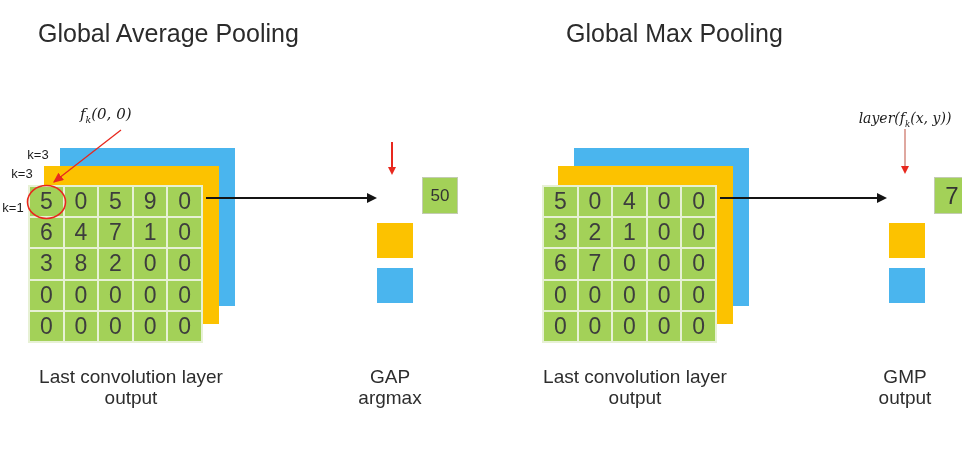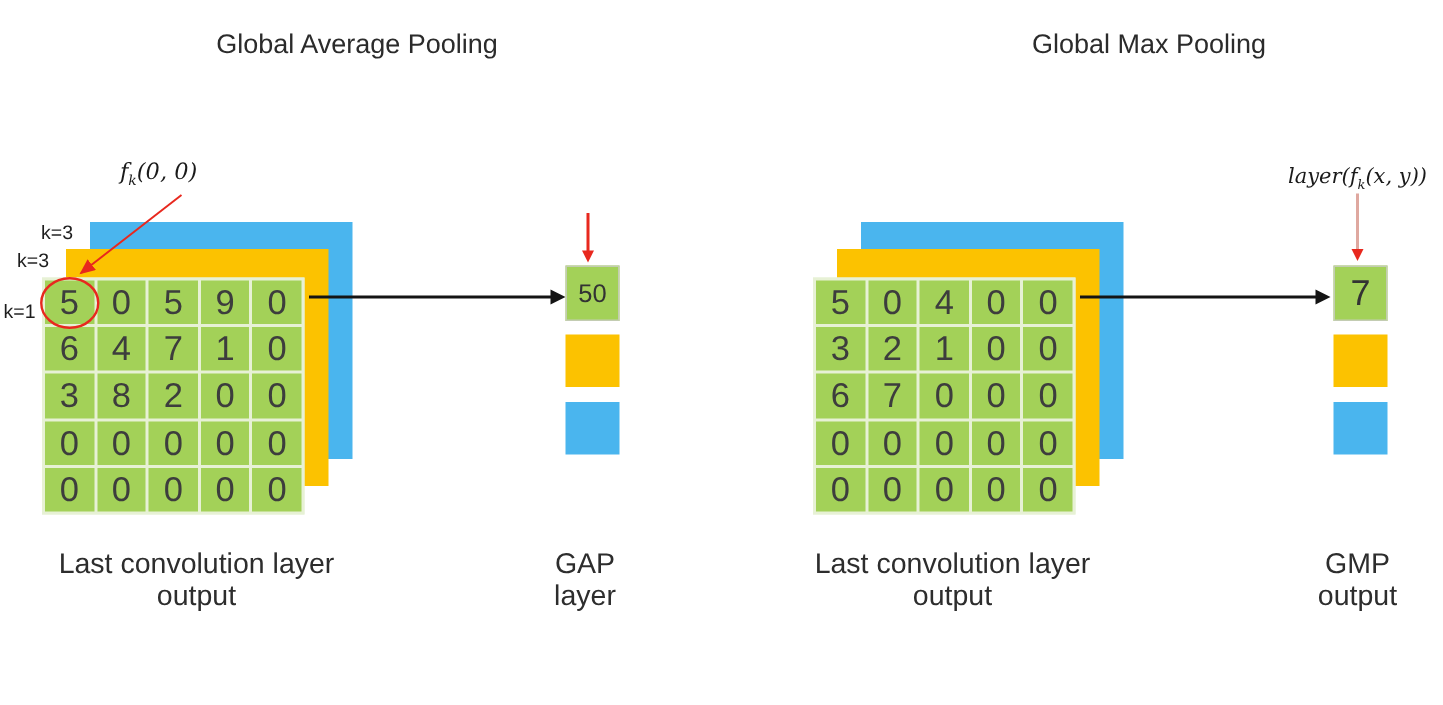--- a/index.html
+++ b/index.html
@@ -1,19 +1,19 @@
 <!DOCTYPE html>
 <html><head>
 <meta charset="utf-8">
 <style>
   html,body{margin:0;padding:0;background:#fff;}
   .canvas{position:relative;width:962px;height:470px;background:#ffffff;overflow:hidden;
           font-family:"Liberation Sans",sans-serif;color:#2f2f2f;}
 
-  .title{position:absolute;width:400px;text-align:center;font-size:18px;color:#2b2b2b;}
+  .title{position:absolute;width:400px;font-size:25px;color:#2b2b2b;}
 
   .layer{position:absolute;width:175px;height:158px;}
   .blue-bg{background:#4ab5ee;}
   .yellow-bg{background:#fcc200;}
 
   .fgrid{position:absolute;width:175px;height:158px;box-sizing:border-box;
          display:grid;grid-template-columns:repeat(5,1fr);grid-template-rows:repeat(5,1fr);
          gap:2px;background:#e7f1d5;border:2px solid #e7f1d5;}
   .fgrid .cell{display:flex;align-items:center;justify-content:center;
                background:#a3d158;font-size:23px;color:#3d3d3d;}
@@ -32,21 +32,21 @@
 
   .arrow-h{position:absolute;height:2px;background:#141414;}
   .arrow-h::after{content:"";position:absolute;right:-9px;top:-4px;width:0;height:0;
                   border-left:10px solid #141414;border-top:5px solid transparent;border-bottom:5px solid transparent;}
 
   .vshaft{position:absolute;width:2px;}
   .vhead{position:absolute;width:0;height:0;border-left:4px solid transparent;
          border-right:4px solid transparent;border-top:8px solid #e8281e;}
 
   .obox{position:absolute;width:36px;display:flex;align-items:center;justify-content:center;}
-  .obox-green{height:37px;background:#a3d158;border:1px solid #c3ccb2;box-sizing:border-box;color:#333;}
+  .obox-green{height:37px;background:#a3d158;border:1px solid #c3ccb2;box-sizing:border-box;color:#333;margin-left:45px;}
   .obox-yellow{height:35px;background:#fcc200;}
   .obox-blue{height:35px;background:#4ab5ee;}
   .val-gap{font-size:17px;}
   .val-gmp{font-size:24px;}
 
   .cap{position:absolute;text-align:center;font-size:19px;line-height:21px;color:#2d2d2d;white-space:pre-line;}
 
   .annot{position:absolute;}
 </style>
 </head>
@@ -110,21 +110,21 @@
 
   <div class="obox obox-green" style="left:377px;top:177px">
       <span class="val-gap">50</span>
     </div>
   <div class="obox obox-yellow" style="left:377px;top:223px"></div>
   <div class="obox obox-blue" style="left:377px;top:268px"></div>
 
   <div class="cap" style="left:16px;top:366px;width:230px">Last convolution layer
 output</div>
   <div class="cap" style="left:330px;top:366px;width:120px">GAP
-layer</div>
+argmax</div>
 
   <div class="title" style="left:566px;top:19px">Global Max Pooling</div>
 
   <div class="layer blue-bg" style="left:574px;top:148px"></div>
   <div class="layer yellow-bg" style="left:558px;top:166px"></div>
   <div class="fgrid" style="left:542px;top:185px">
       <div class="cell">5</div>
       <div class="cell">0</div>
       <div class="cell">4</div>
       <div class="cell">0</div>

